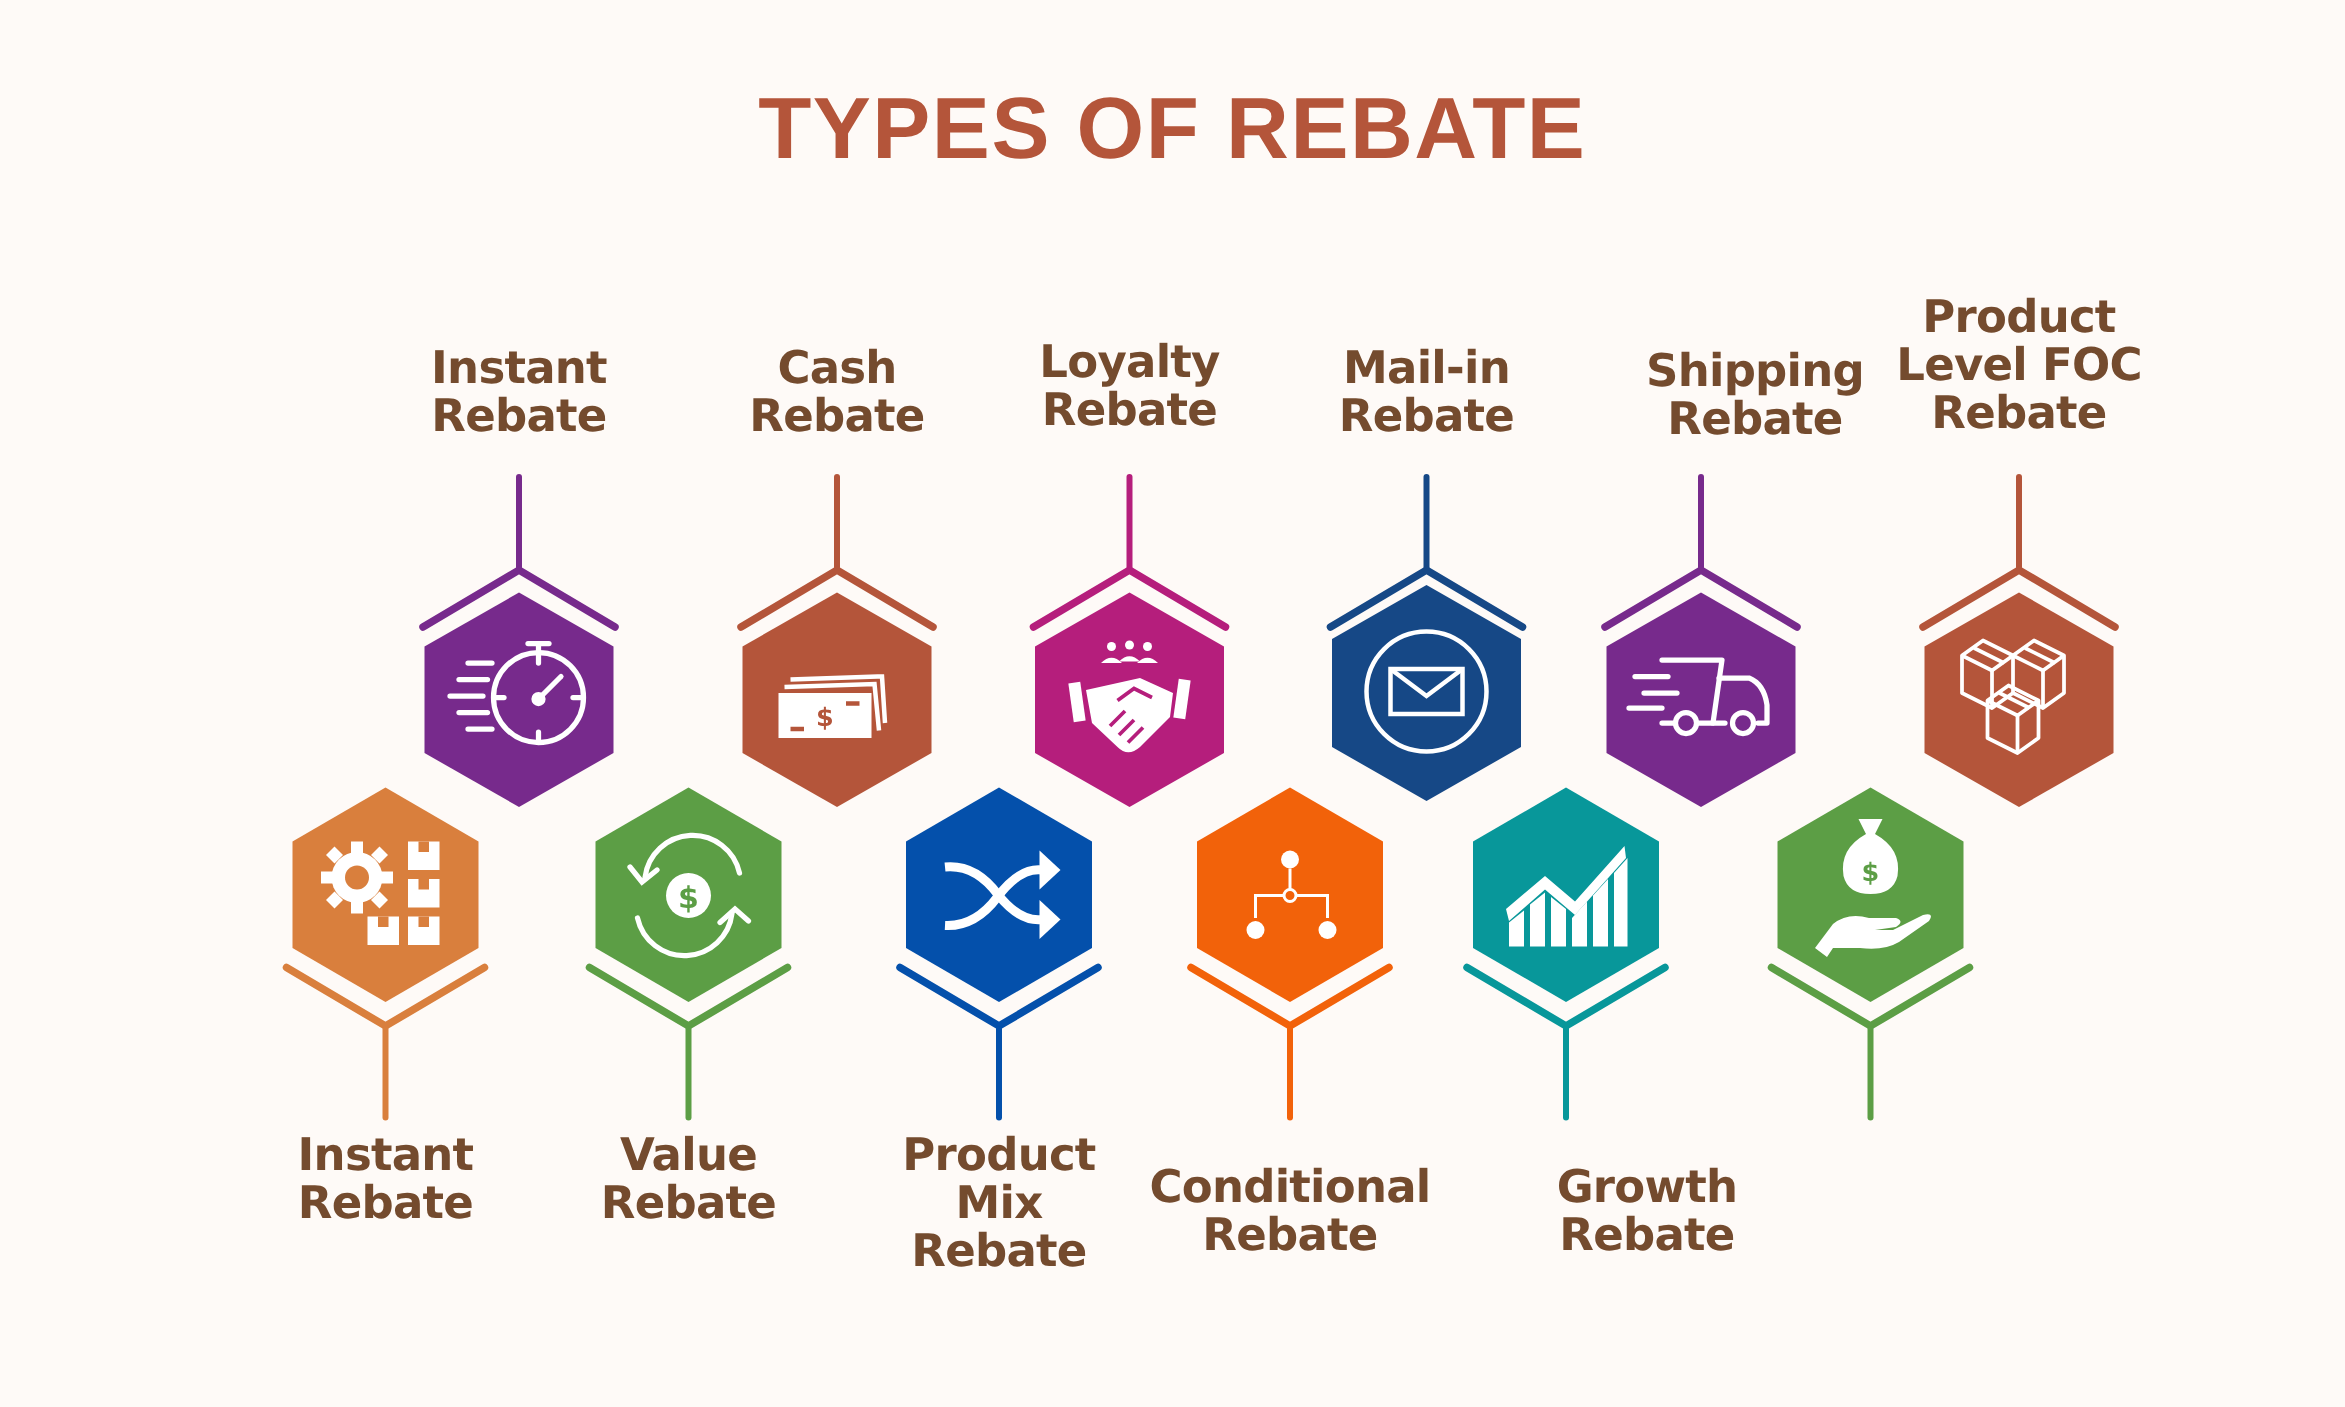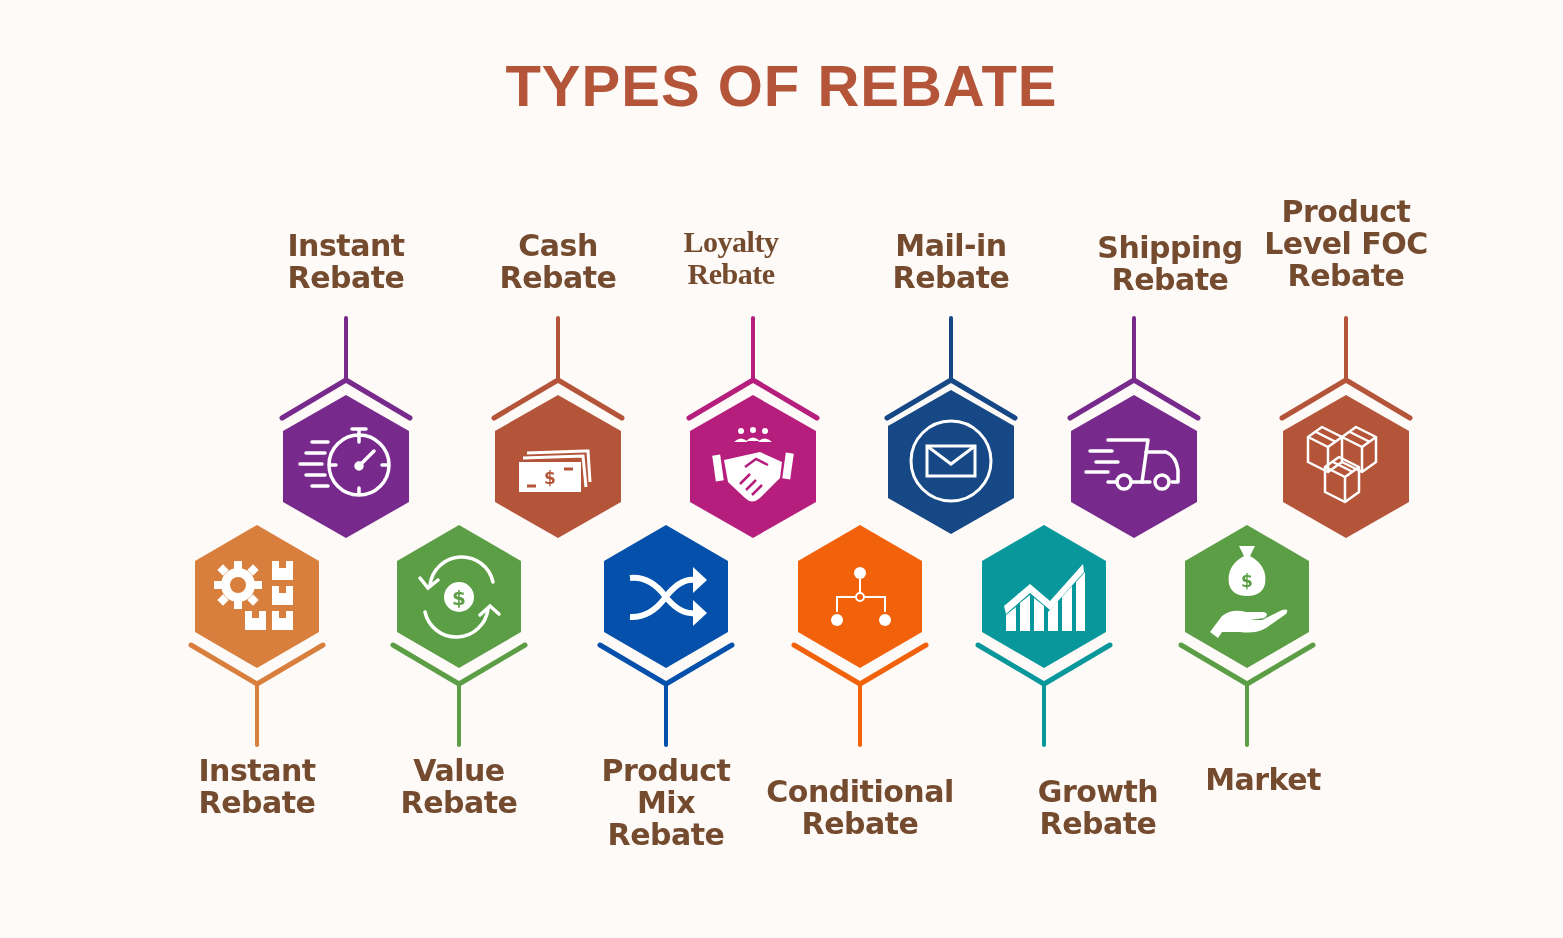--- a/index.html
+++ b/index.html
@@ -222,21 +222,21 @@
 </svg>
 
 <div class="label" style="left:346px; top:230px;">
   <span>Instant</span>
   <span>Rebate</span>
 </div>
 <div class="label" style="left:558px; top:230px;">
   <span>Cash</span>
   <span>Rebate</span>
 </div>
-<div class="label" style="left:731px; top:226px;font-family:Liberation Serif, serif;">
+<div class="label" style="left:753px; top:226px;">
   <span>Loyalty</span>
   <span>Rebate</span>
 </div>
 <div class="label" style="left:951px; top:230px;">
   <span>Mail-in</span>
   <span>Rebate</span>
 </div>
 <div class="label" style="left:1134px; top:232px;margin-left:36px;">
   <span>Shipping</span>
   <span>Rebate</span>
@@ -262,14 +262,13 @@
 </div>
 <div class="label" style="left:860px; top:776px;">
   <span>Conditional</span>
   <span>Rebate</span>
 </div>
 <div class="label" style="left:1098px; top:776px;">
   <span>Growth</span>
   <span>Rebate</span>
 </div>
 <div class="label" style="left:1263px; top:764px;">
-  <span>Market</span>
 </div>
 
 </body></html>

